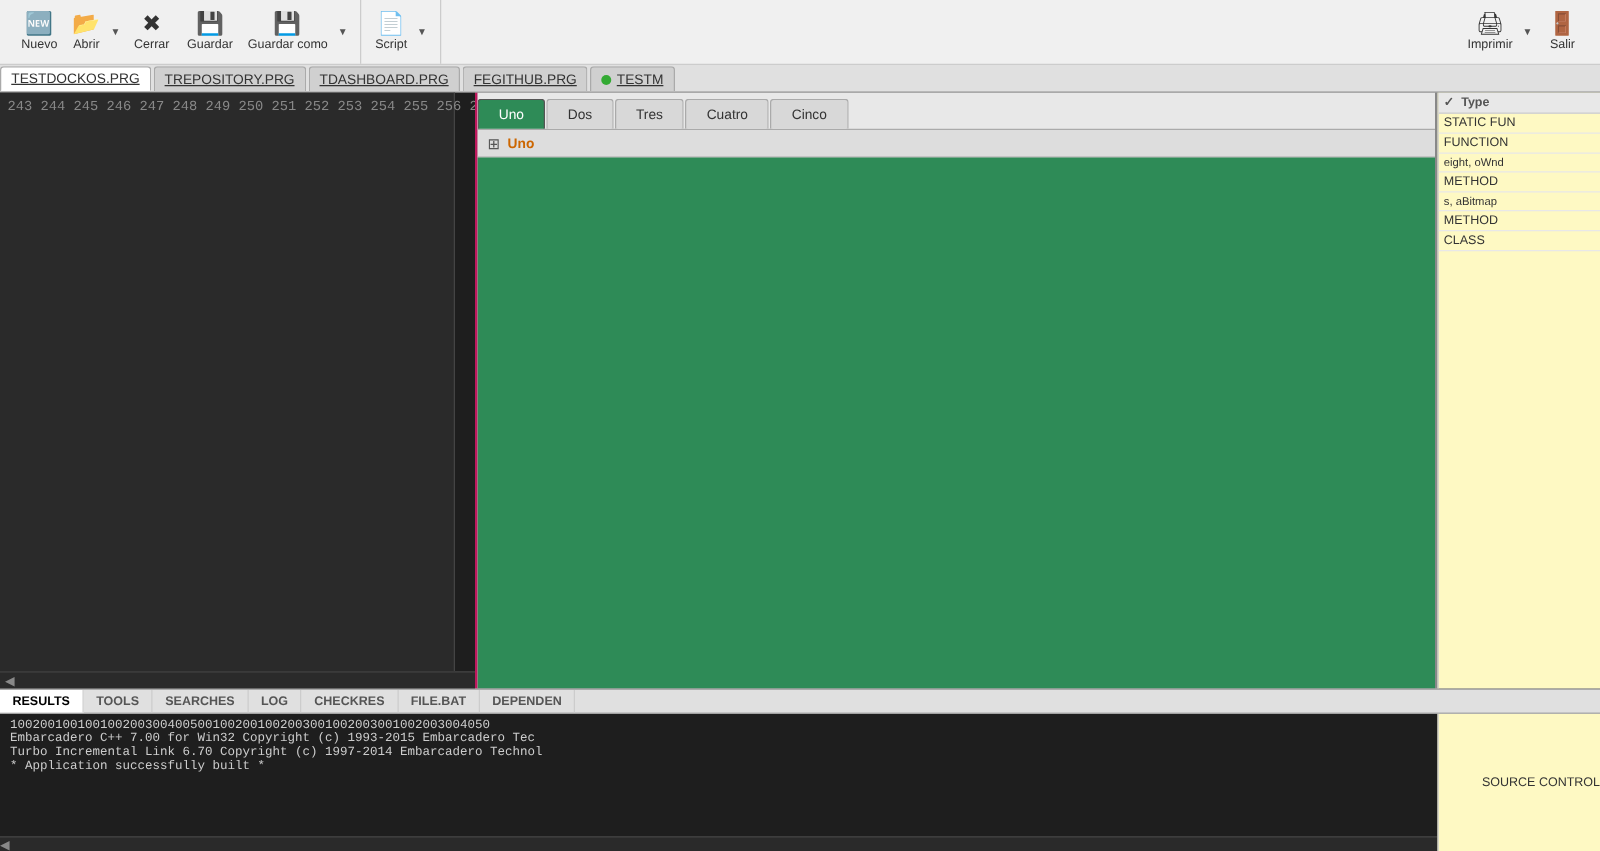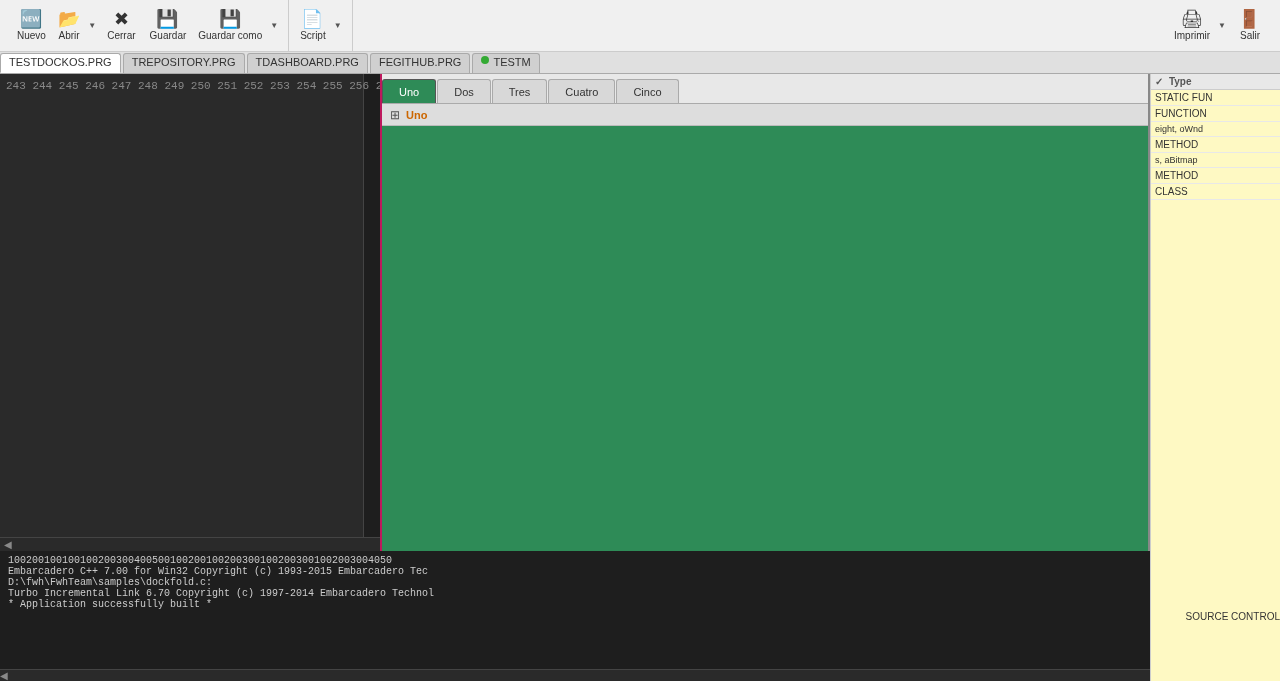--- a/index.html
+++ b/index.html
@@ -93,25 +93,26 @@
     .file-tab {
       padding: 2px 8px;
       font-size: 11px;
       border: 1px solid #aaa;
       border-bottom: none;
       border-radius: 3px 3px 0 0;
       background: #d0d0d0;
       cursor: pointer;
       height: 20px;
       display: flex;
-      align-items: flex-start;
+      align-items: center;
       gap: 4px;
       white-space: nowrap;
       color: #333;
       margin-right: 2px;
+      text-decoration: underline;
     }
     .file-tab.active {
       background: #fff;
       border-bottom: 1px solid #fff;
       z-index: 1;
     }
     .file-tab .dot {
       width: 8px;
       height: 8px;
       border-radius: 50%;
@@ -526,26 +527,48 @@
         </tr>
         <tr>
           <td class="type-class">CLASS</td>
         </tr>
       </tbody>
     </table>
   </div>
 </div>
 
 <div class="bottom-area">
+  <div class="bottom-tabs">
+    <div class="bottom-tab active">
+      <span>RESULTS</span>
+    </div>
+    <div class="bottom-tab">
+      <span>TOOLS</span>
+    </div>
+    <div class="bottom-tab">
+      <span>SEARCHES</span>
+    </div>
+    <div class="bottom-tab">
+      <span>LOG</span>
+    </div>
+    <div class="bottom-tab">
+      <span>CHECKRES</span>
+    </div>
+    <div class="bottom-tab">
+      <span>FILE.BAT</span>
+    </div>
+    <div class="bottom-tab">
+      <span>DEPENDEN</span>
+    </div>
+  </div>
   <div class="bottom-row">
     <div class="bottom-left">
       <div class="bottom-content" id="bottom-content">
           <div>1002001001001002003004005001002001002003001002003001002003004050</div>
           <div>Embarcadero C++ 7.00 for Win32 Copyright (c) 1993-2015 Embarcadero Tec</div>
-          <div>D:\fwh\FwhTeam\samples\dockfold.c:</div>
           <div>Turbo Incremental Link 6.70 Copyright (c) 1997-2014 Embarcadero Technol</div>
           <div>* Application successfully built *</div>
         </div>
       <div class="bottom-scroll">
         <span style="color:#888;font-size:10px;">◀</span>
       </div>
     </div>
     <div class="right-panel" style="justify-content:center;align-items:flex-end;">
       <span style="font-size:10px;color:#333;">SOURCE CONTROL</span>
     </div>

